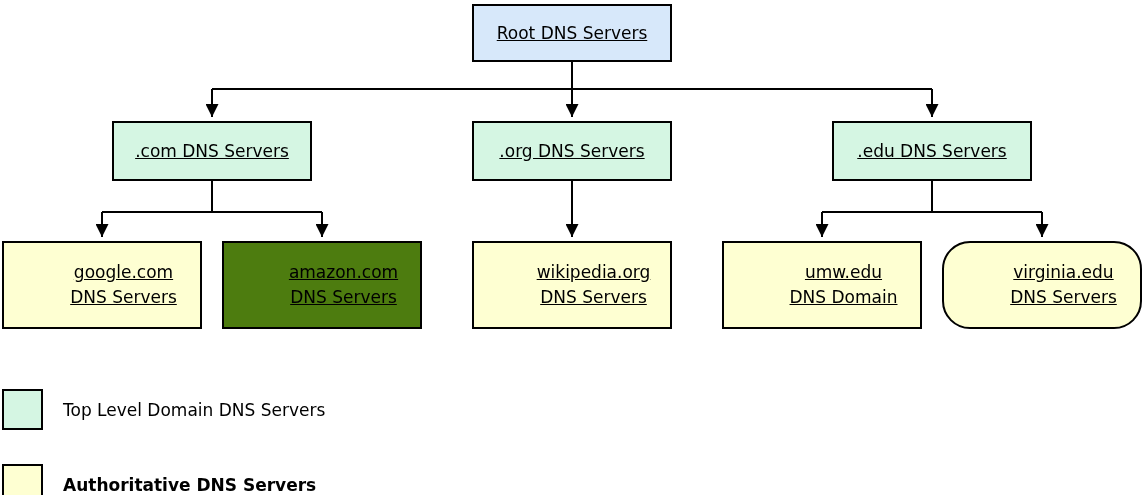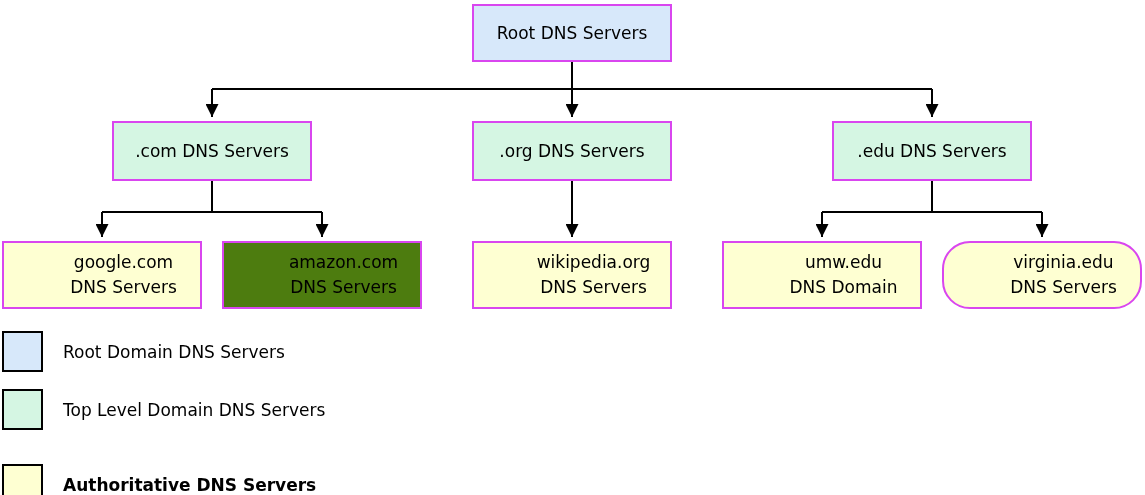--- a/index.html
+++ b/index.html
@@ -18,30 +18,31 @@
   #connectors {
     position: absolute;
     left: 0;
     top: 0;
     width: 1145px;
     height: 495px;
   }
   .node {
     position: absolute;
     box-sizing: border-box;
-    border: 2px solid #d946ef;
+    border: 2px solid #000000;
     display: flex;
     align-items: center;
     justify-content: center;
     text-align: center;
     color: #000000;
+    text-decoration: underline;
   }
   .node-root { width: 200px; height: 58px; }
   .node-tld  { width: 200px; height: 60px; }
-  .node-auth { width: 200px; height: 68px; padding-left: 43px; }
+  .node-auth { width: 200px; height: 88px; padding-left: 43px; }
   .node-label {
     font-size: 17px;
     line-height: 25px;
     white-space: pre-line;
   }
   .legend-row {
     position: absolute;
     left: 2px;
     display: flex;
     align-items: center;
@@ -119,24 +120,20 @@
   </div>
   <div class="node node-auth" style="left: 722px; top: 241px; background-color: rgb(254, 255, 210);">
     <span class="node-label">umw.edu
 DNS Domain</span>
   </div>
   <div class="node node-auth" style="left: 942px; top: 241px; background-color: rgb(254, 255, 210); border-radius: 28px;">
     <span class="node-label">virginia.edu
 DNS Servers</span>
   </div>
 
-  <div class="legend-row" style="top:331px;">
-    <span class="legend-swatch" style="background-color: rgb(215, 232, 250);"></span>
-    <span class="legend-label">Root Domain DNS Servers</span>
-  </div>
   <div class="legend-row" style="top:389px;">
     <span class="legend-swatch" style="background-color: rgb(213, 246, 227);"></span>
     <span class="legend-label">Top Level Domain DNS Servers</span>
   </div>
   <div class="legend-row" style="top:464px;font-weight:bold;">
     <span class="legend-swatch" style="background-color: rgb(254, 255, 210);"></span>
     <span class="legend-label">Authoritative DNS Servers</span>
   </div>
 
 </div>

